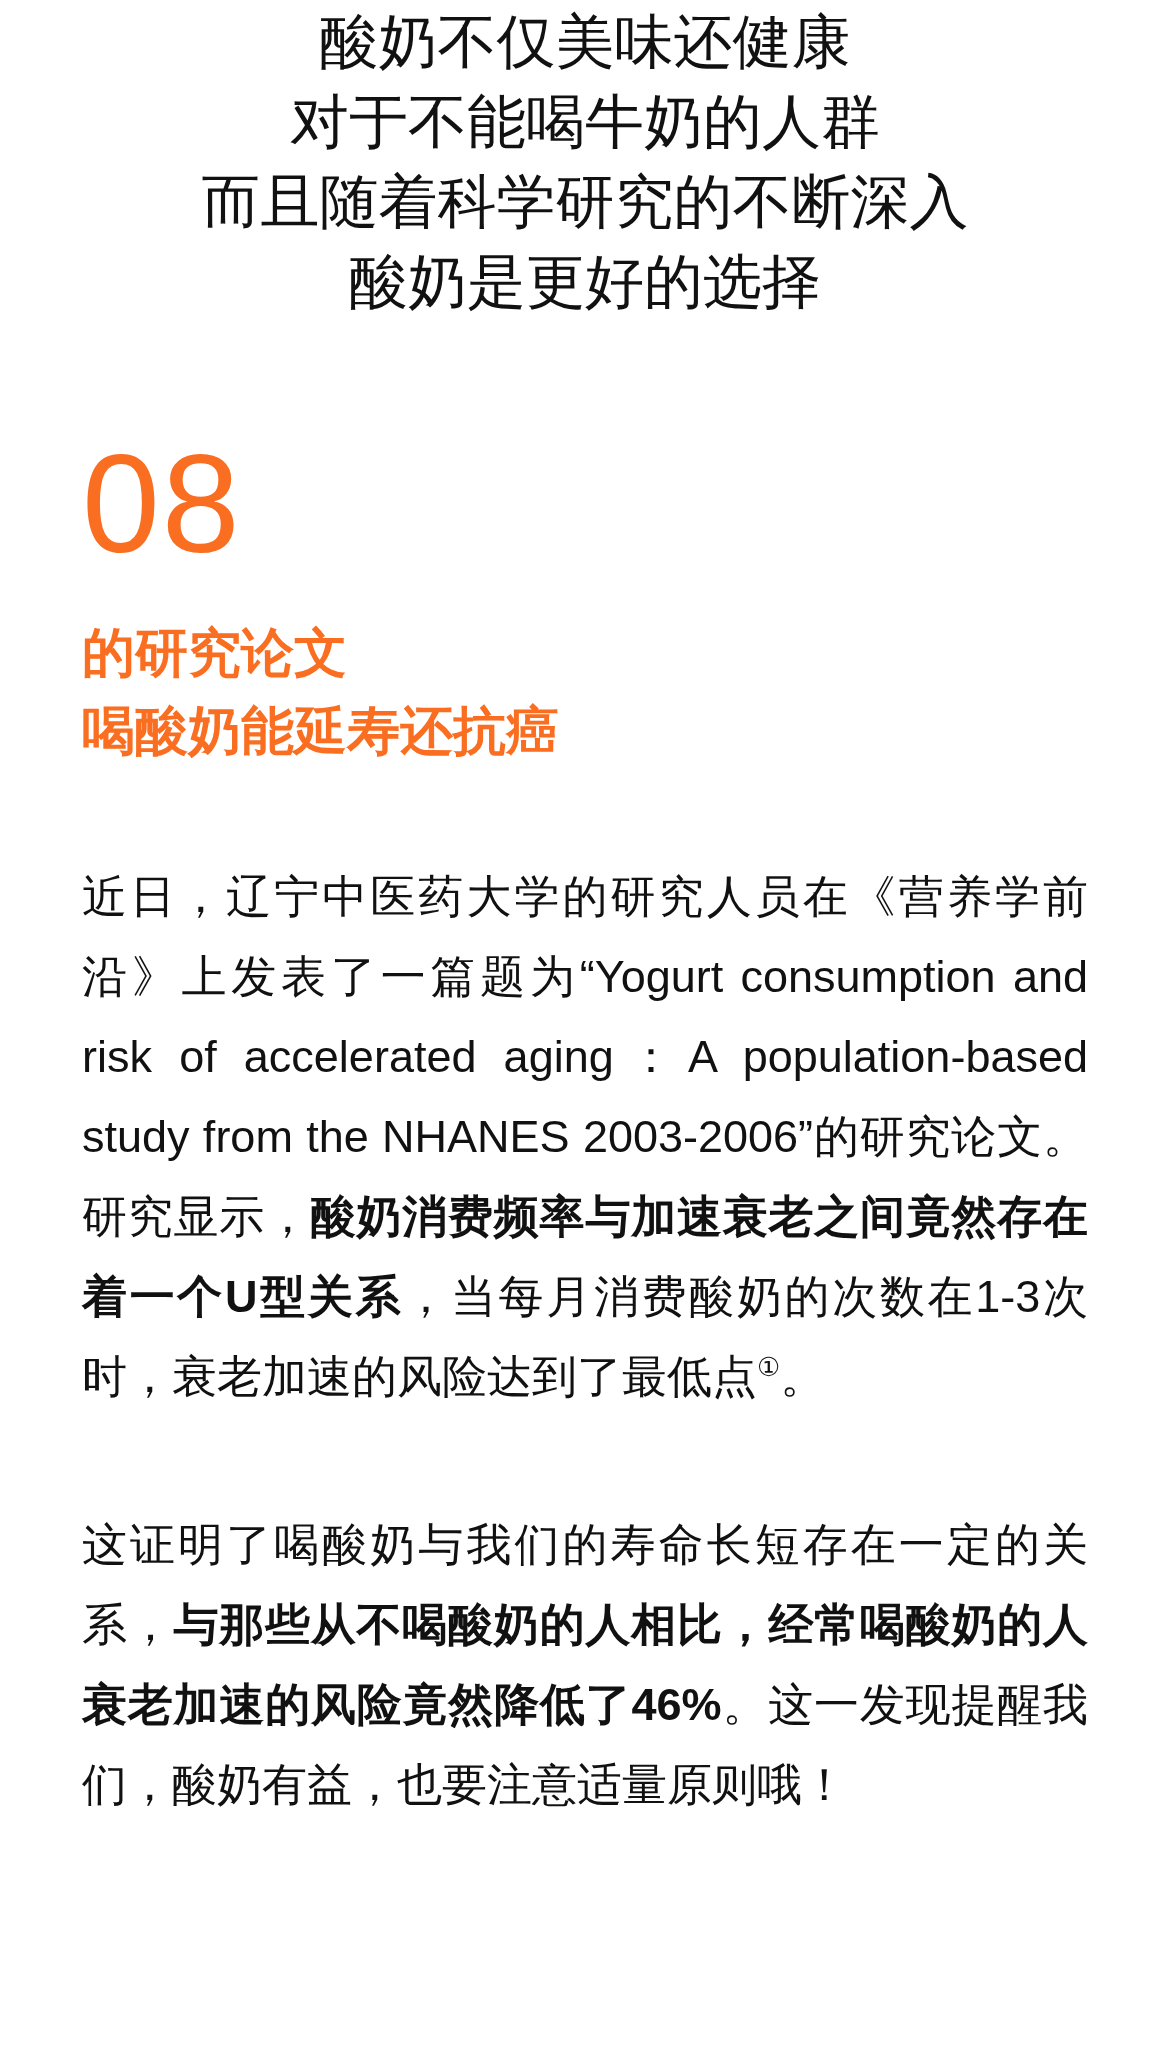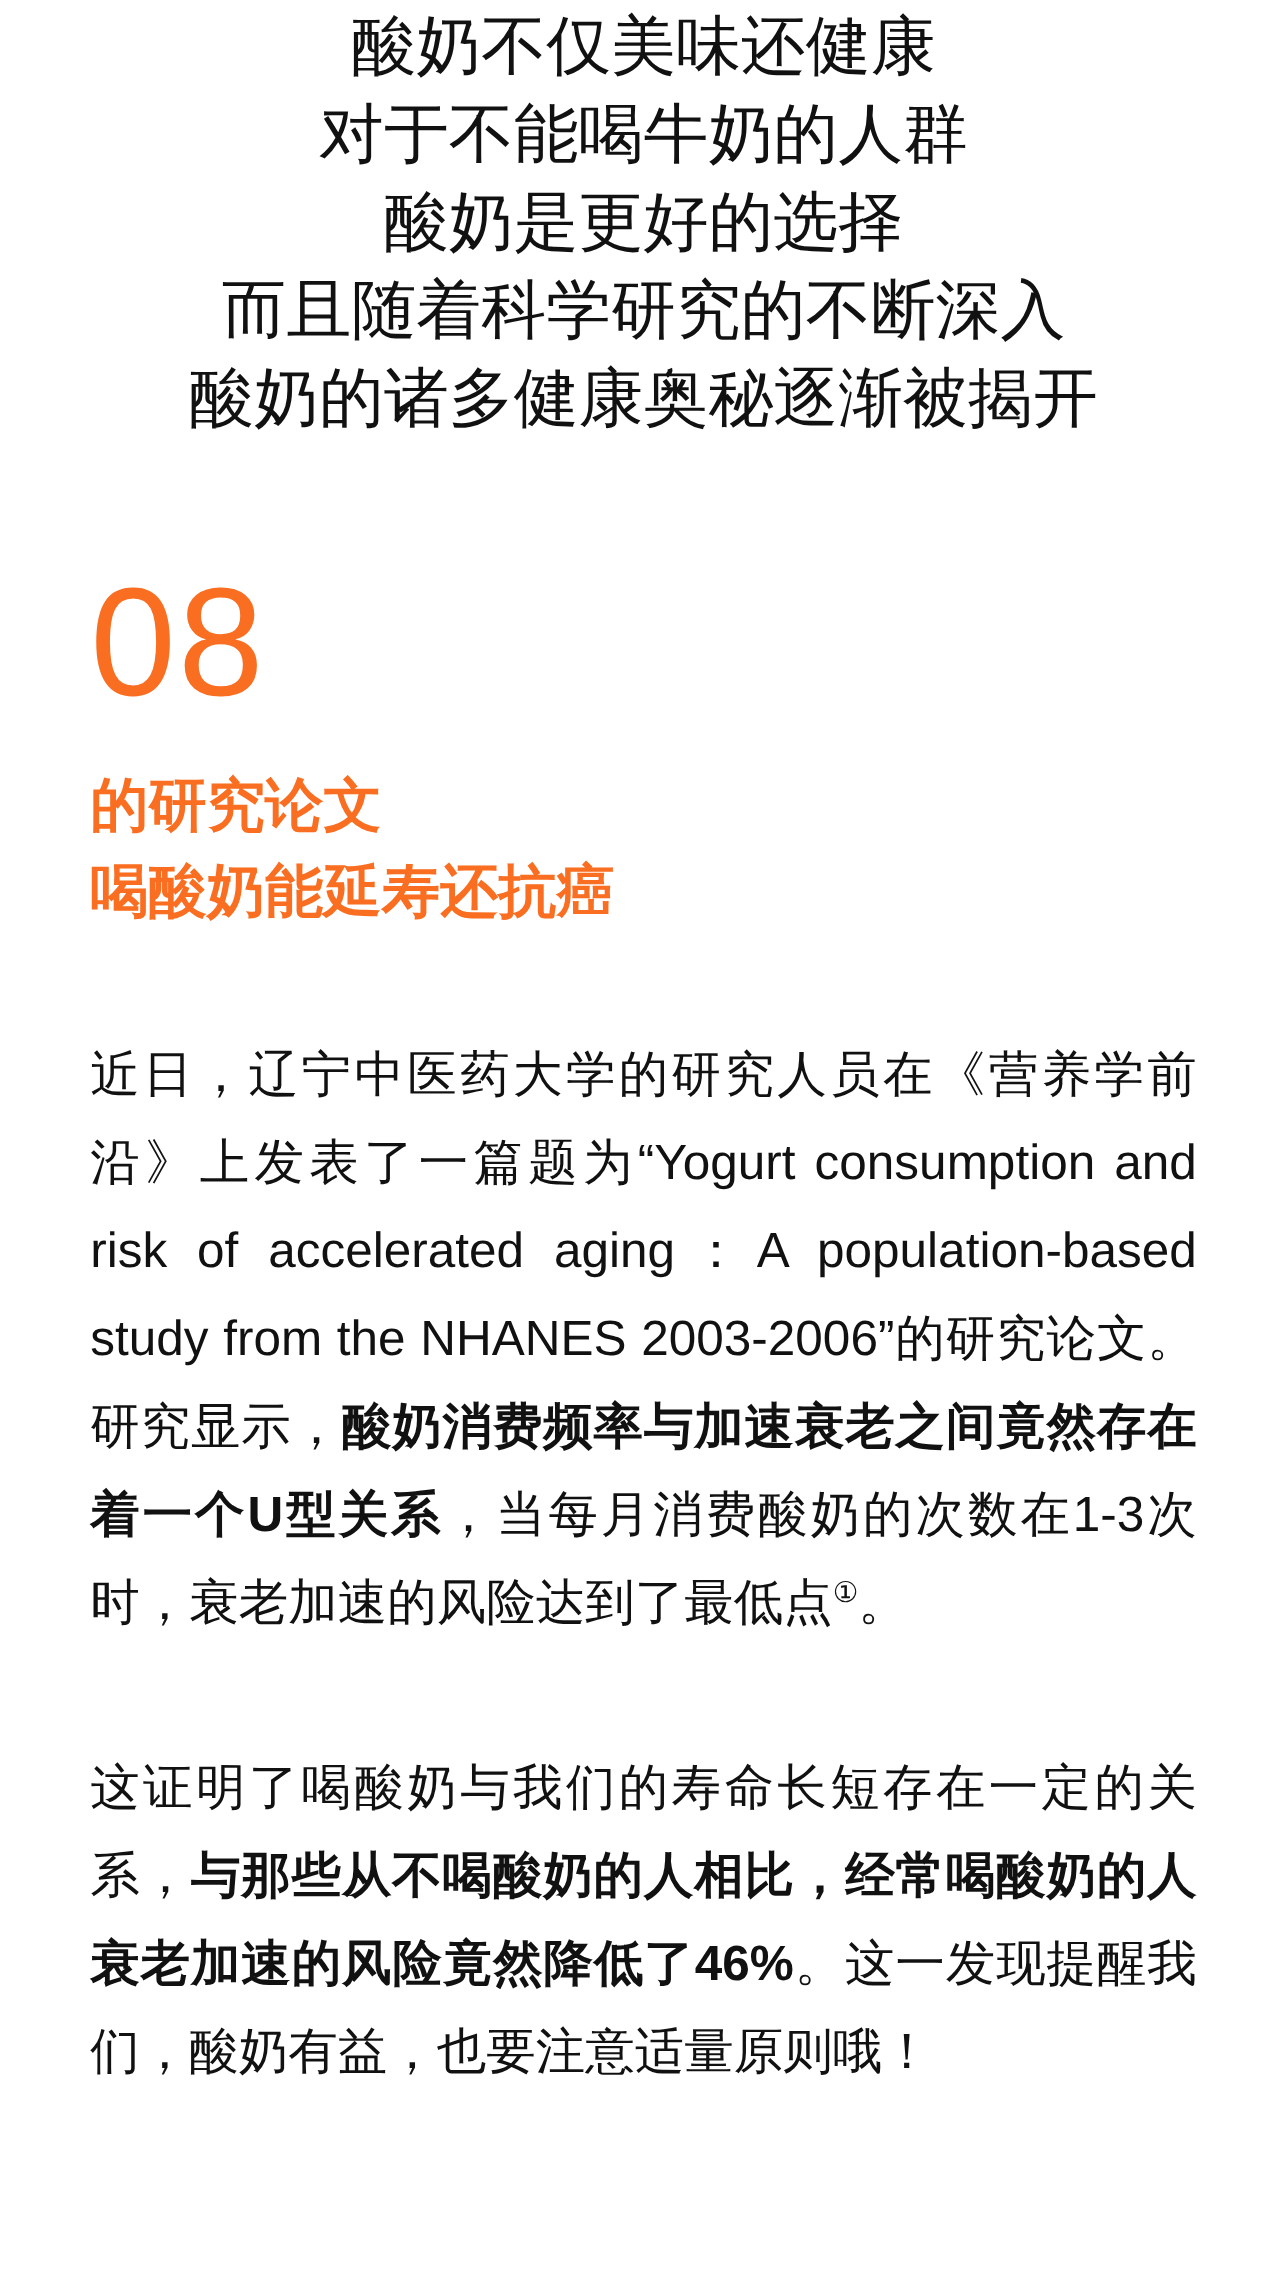--- a/index.html
+++ b/index.html
@@ -63,23 +63,22 @@
   }
 </style>
 </head>
 <body>
 
 <div class="page">
 
   <div class="intro">
       <div class="intro-line">酸奶不仅美味还健康</div>
       <div class="intro-line">对于不能喝牛奶的人群</div>
+      <div class="intro-line">而且随着科学研究的不断深入</div>
       <div class="intro-line">酸奶是更好的选择</div>
-      <div class="intro-line">而且随着科学研究的不断深入</div>
-      <div class="intro-line">酸奶的诸多健康奥秘逐渐被揭开</div>
     </div>
 
   <div class="section-number">08</div>
 
   <div class="section-title">
       <div class="title-line">的研究论文</div>
       <div class="title-line">喝酸奶能延寿还抗癌</div>
     </div>
 
   <p class="para para-1"><span>近日，辽宁中医药大学的研究人员在《营养学前沿》上发表了一篇题为“Yogurt consumption and risk of accelerated aging：A population-based study from the NHANES 2003-2006”的研究论文。研究显示，</span><span class="b">酸奶消费频率与加速衰老之间竟然存在着一个U型关系</span><span>，当每月消费酸奶的次数在1-3次时，衰老加速的风险达到了最低点</span><sup>①</sup><span>。</span></p>

